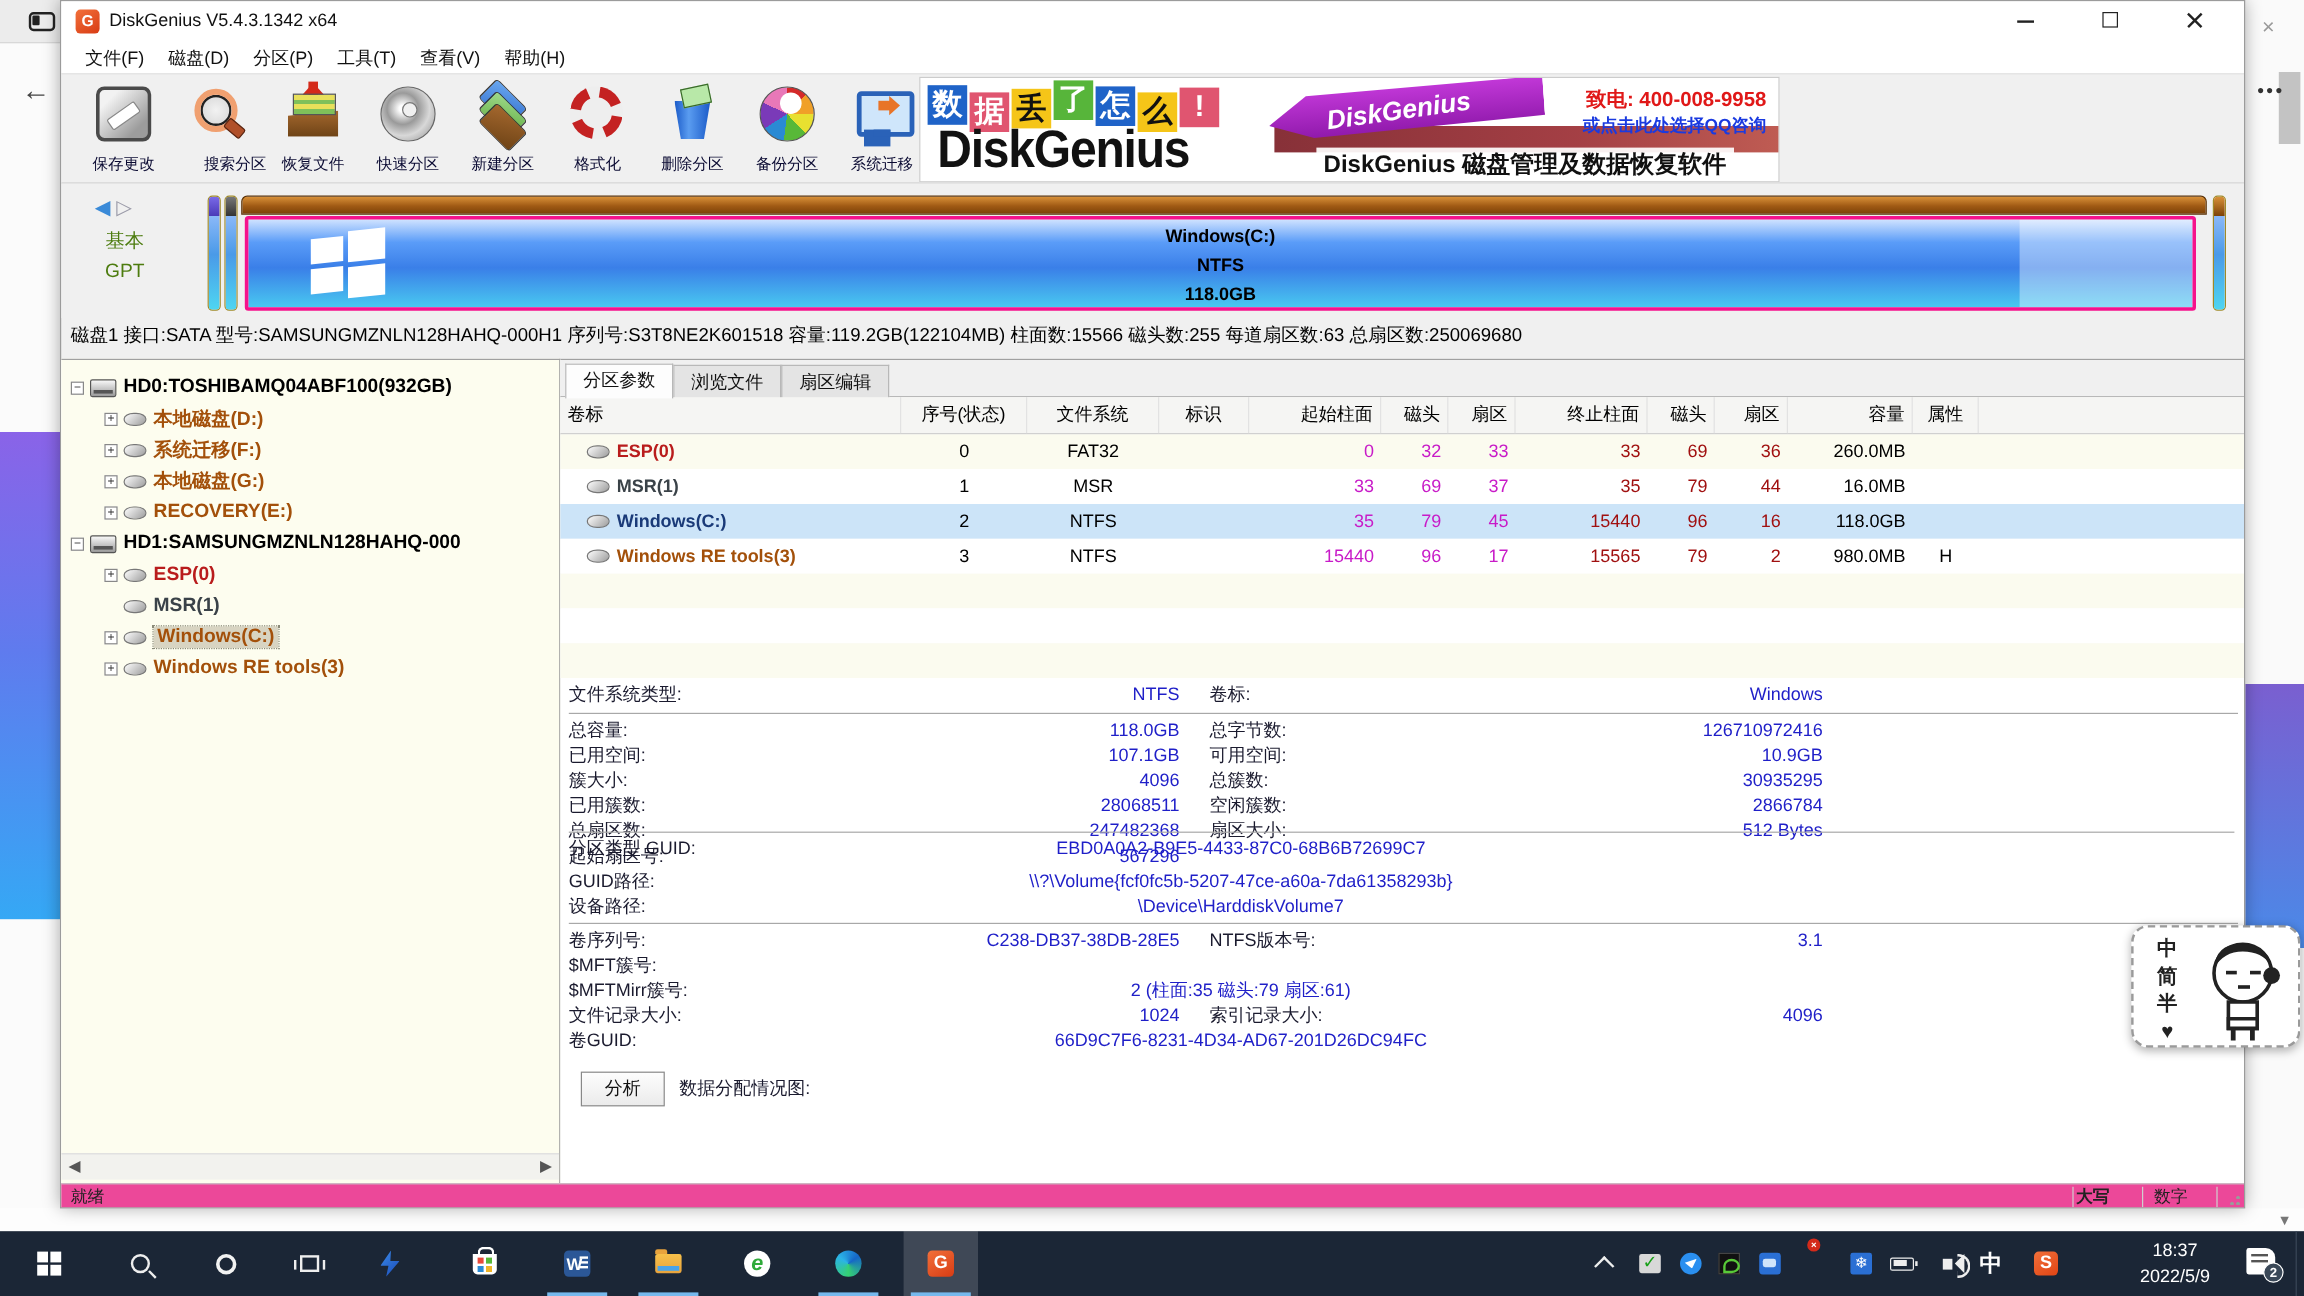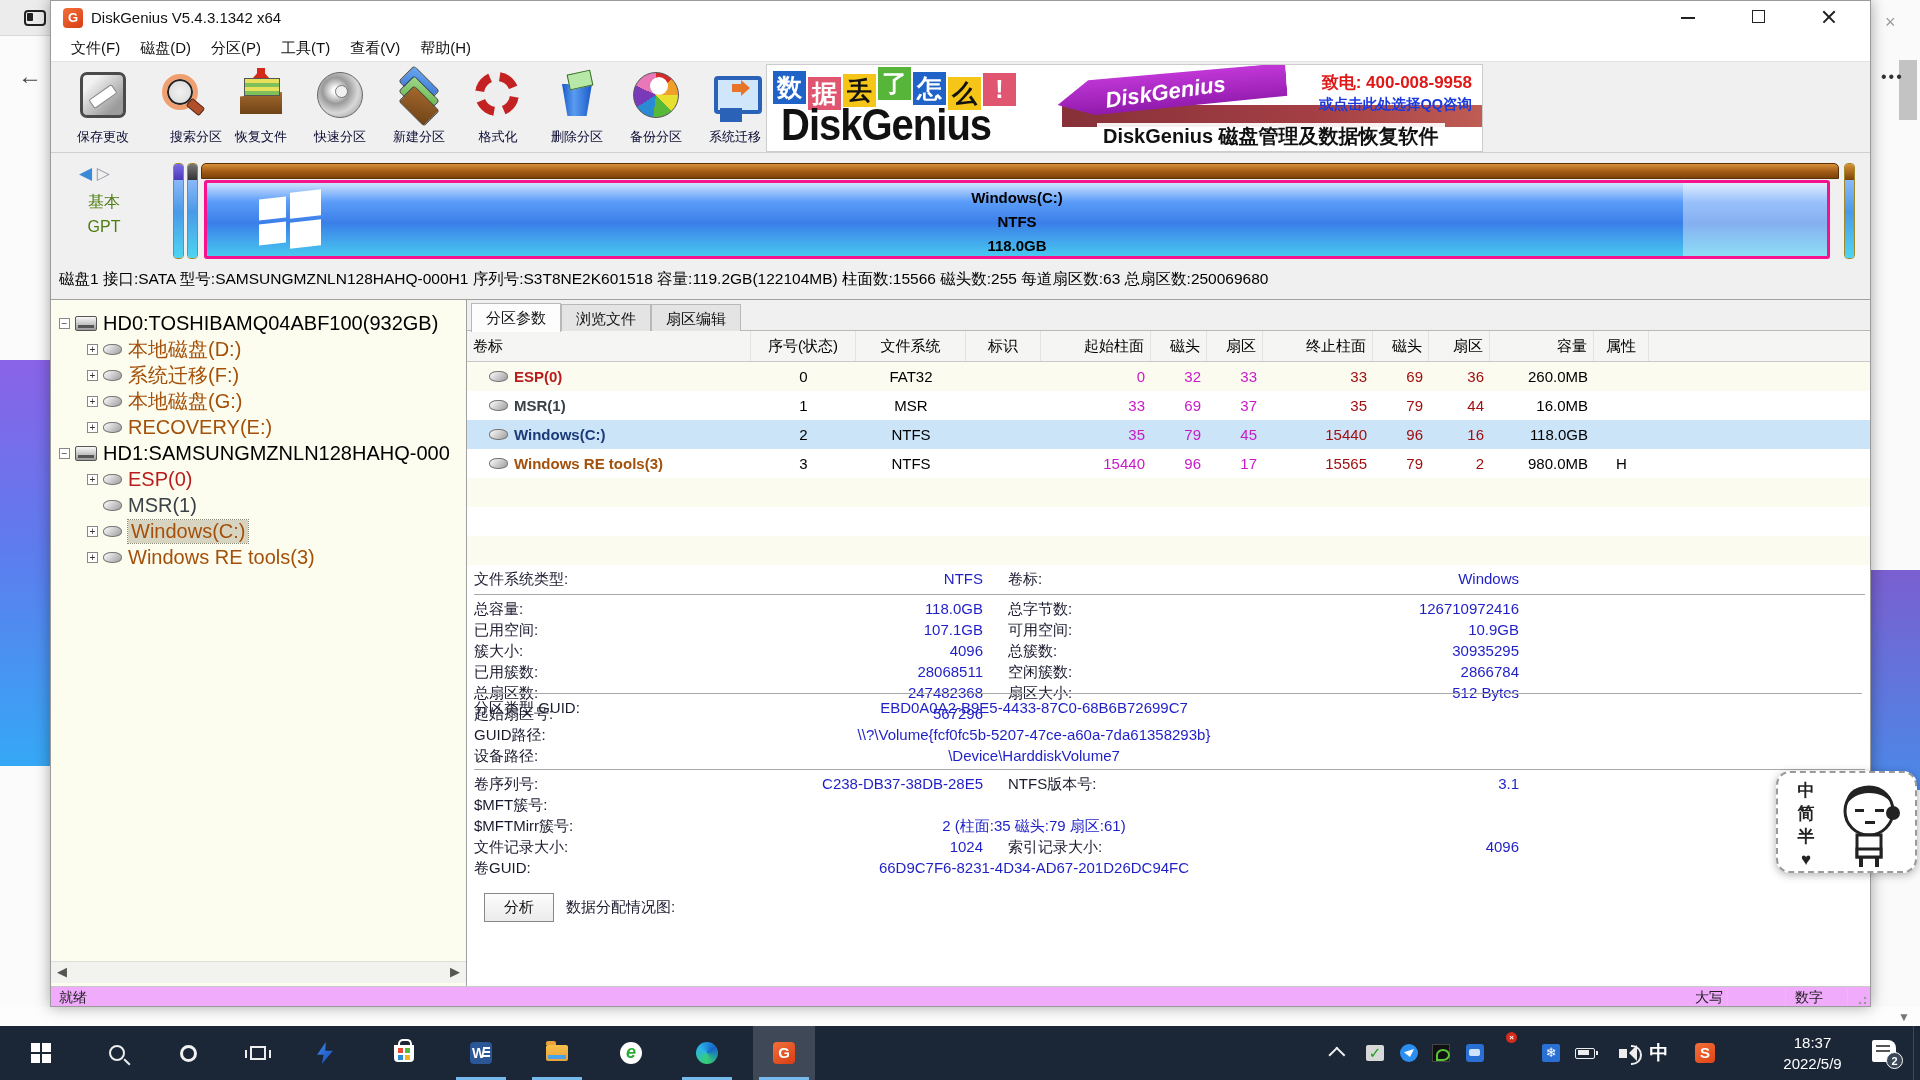--- a/index.html
+++ b/index.html
@@ -102,21 +102,21 @@
   
   .main{position:absolute;left:0;top:298px;width:100%;height:687px;background:#fff;}
   .tree{position:absolute;left:0;top:0;width:416px;height:687px;background:#fdfdef;border-right:1px solid #a0a0a0;border-top:1px solid #a0a0a0;overflow:hidden;}
   .tree-inner{position:absolute;left:0;top:10px;width:100%;}
   .trow{height:26px;display:flex;align-items:center;cursor:pointer;}
   .trow .exp{width:11px;height:11px;border:1px solid #888;background:#fff;font-size:10px;line-height:9px;text-align:center;color:#333;margin-right:5px;flex:none;}
   .trow .exp.none{visibility:hidden;}
   .hd-ico{width:22px;height:15px;margin-right:6px;border:1px solid #555;border-radius:2px;background:linear-gradient(180deg,#f8f8f8,#9a9a9a);position:relative;flex:none;}
   .hd-ico:after{content:"";position:absolute;left:2px;bottom:2px;width:16px;height:3px;background:#555;}
   .pt-ico{width:19px;height:11px;margin-right:6px;border:1px solid #777;border-radius:45%;background:linear-gradient(135deg,#fdfdfd,#9d9d9d);flex:none;}
-  .trow .tlab{font-size:20px;font-weight:normal;white-space:nowrap;}
+  .trow .tlab{font-size:16px;font-weight:bold;white-space:nowrap;}
   .d0{padding-left:8px;} .d1{padding-left:36px;}
   .c-black{color:#000;} .c-brown{color:#a3500a;} .c-blue{color:#b91c1c;} .c-dark{color:#3a4248;} .c-navy{color:#1a3a78;}
   .tlab.sel{background:#d8d4c2;outline:1px dotted #8a8a78;padding:0 3px;}
   .tree-hscroll{position:absolute;left:0;bottom:3px;width:415px;height:22px;background:#f2f2ee;border-top:1px solid #ddd;}
   .tree-hscroll .sarr{position:absolute;top:2px;font-size:13px;color:#555;cursor:pointer;}
   .tree-hscroll .sl{left:6px;} .tree-hscroll .sr{right:6px;}
 
   .rpanel{position:absolute;left:416px;top:0;width:1405px;height:687px;background:#fff;}
   .tabsbar{position:absolute;left:0;top:0;width:100%;height:32px;background:#f0f0f0;border-bottom:1px solid #b8b8b8;border-top:1px solid #a0a0a0;}
   .tab{position:absolute;top:4px;height:28px;padding:0 14px;font-size:15px;line-height:28px;color:#111;background:#e4e4e4;border:1px solid #b8b8b8;border-bottom:none;cursor:pointer;}
@@ -142,23 +142,23 @@
   .dv2{width:281px;text-align:right;color:#1f1fc8;flex:none;}
   .dwide{width:680px;text-align:center;color:#1f1fc8;flex:none;}
   .dsep{height:1px;background:#a8a8a8;margin:3px 7px 3px 7px;}
   .fsrow{height:24px;line-height:24px;}
   .analyze-row{display:flex;align-items:center;margin:14px 0 0 17px;height:30px;}
   .analyze-btn{width:70px;height:29px;border:1px solid #888;background:linear-gradient(180deg,#fdfdfd,#ebebeb);font-size:15px;color:#111;cursor:pointer;}
   .alloc-label{margin-left:12px;font-size:15px;color:#1a1a2e;}
   .guid-sep{position:absolute;left:7px;right:10px;top:394px;height:1px;background:#a8a8a8;}
   .guid-row{position:absolute;left:0;top:398px;width:100%;}
 
-  .statusbar{position:absolute;left:0;top:985px;width:100%;height:22px;background:#f0abfc;border-top:1px solid #c8c8c8;font-size:14px;color:#222;}
+  .statusbar{position:absolute;left:0;top:985px;width:100%;height:22px;background:#ec4899;border-top:1px solid #c8c8c8;font-size:14px;color:#222;}
   .st-ready{position:absolute;left:8px;top:2px;}
-  .st-caps{position:absolute;left:1644px;top:2px;} .st-num{position:absolute;left:1744px;top:2px;}
+  .st-caps{position:absolute;left:1679px;top:2px;font-weight:bold;} .st-num{position:absolute;left:1744px;top:2px;}
   .st-div{position:absolute;top:2px;width:1px;height:17px;background:#cfcfcf;}
   .grip{position:absolute;right:3px;bottom:3px;width:12px;height:12px;background:
     radial-gradient(circle at 10px 10px,#9a9a9a 1.4px,transparent 1.6px),
     radial-gradient(circle at 5px 10px,#9a9a9a 1.4px,transparent 1.6px),
     radial-gradient(circle at 10px 5px,#9a9a9a 1.4px,transparent 1.6px);}
 
   
   .taskbar{position:absolute;left:0;top:1026px;width:1920px;height:54px;background:#1b2636;}
   .tkbtn{position:absolute;top:0;width:62px;height:54px;display:flex;align-items:center;justify-content:center;cursor:pointer;}
   .tkbtn.active{background:rgba(255,255,255,.16);}

